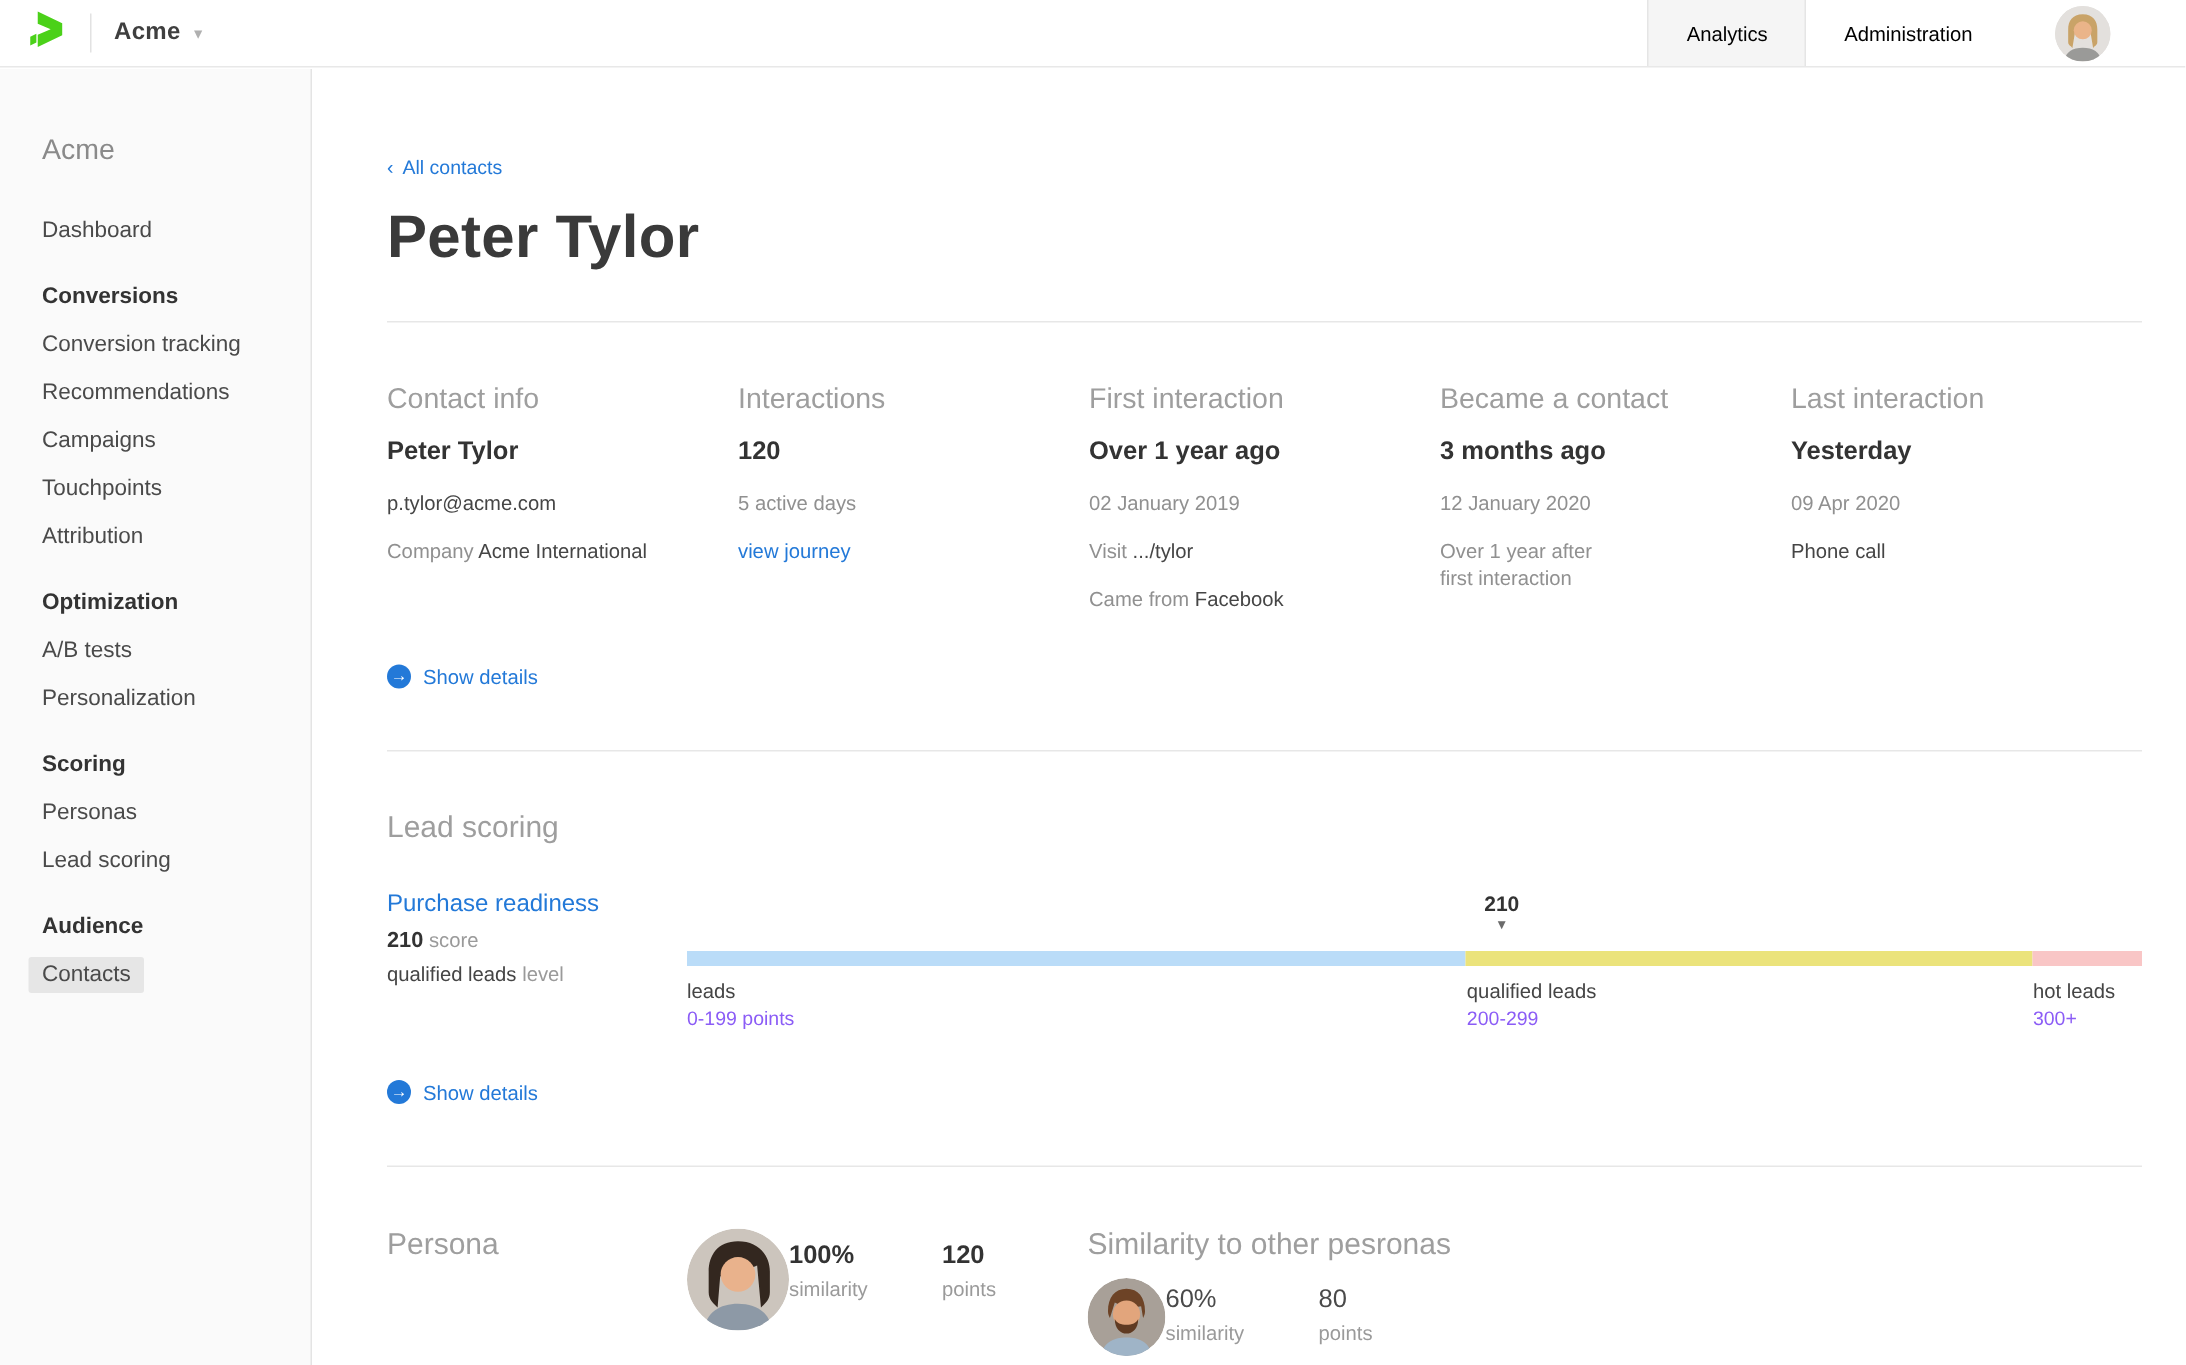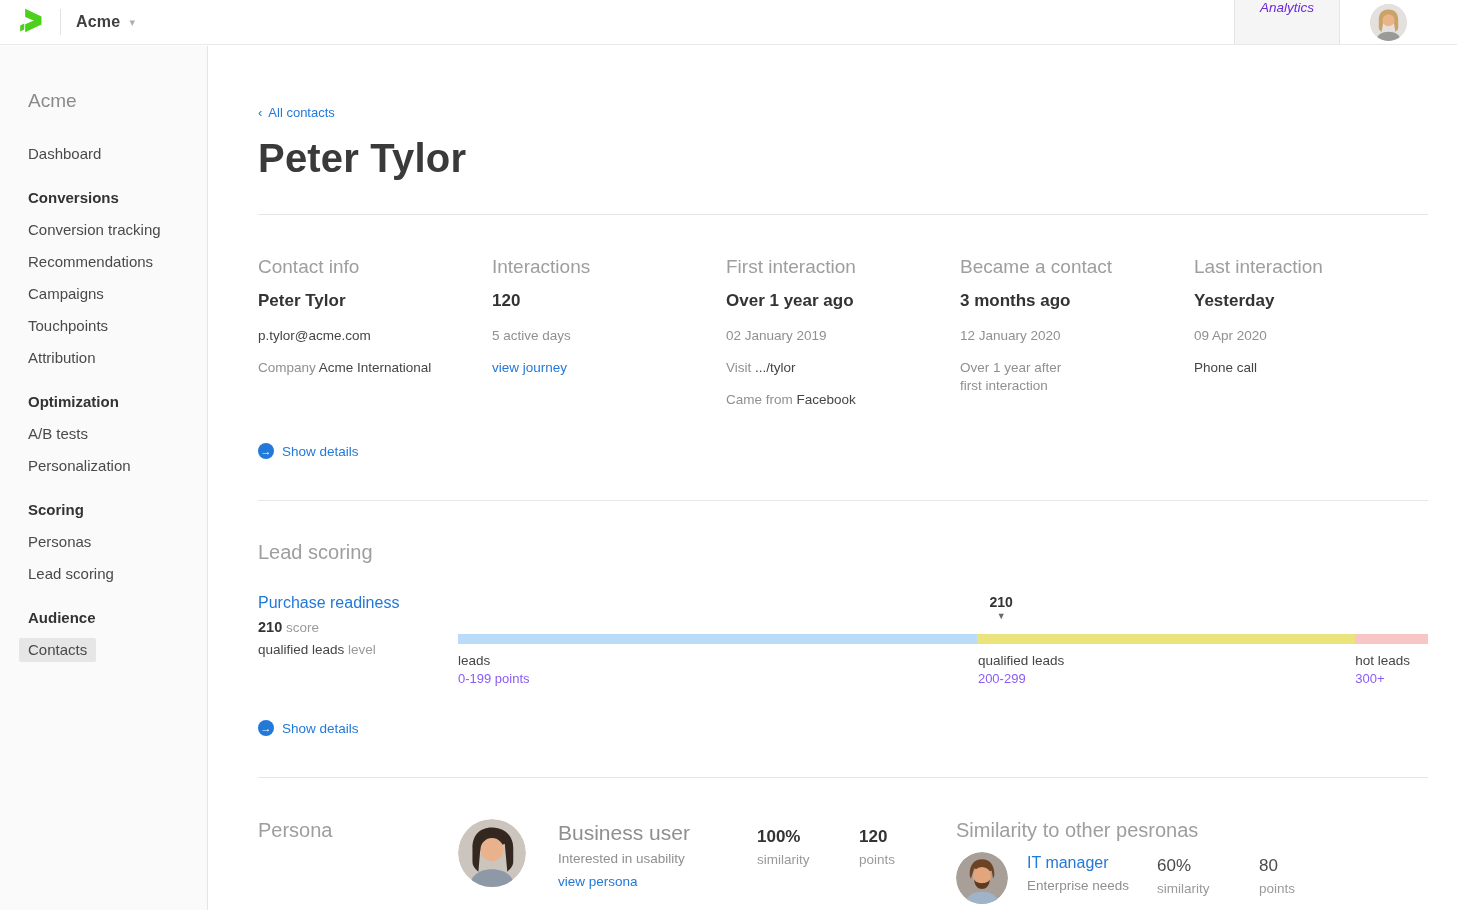--- a/index.html
+++ b/index.html
@@ -8,22 +8,22 @@
 
   
   .topbar { height:45px; display:flex; align-items:center; background:#fff;
     border-bottom:1px solid #e8e8e8; position:relative; z-index:5; }
   .logo-box { display:flex; align-items:center; padding-left:17px; height:100%; cursor:pointer; }
   .logo-divider { width:1px; height:26px; background:#e2e2e2; margin-left:14px; }
   .org-select { display:flex; align-items:center; margin-left:15px; cursor:pointer; }
   .org-name { font-size:16px; font-weight:bold; color:#3f3f3f; letter-spacing:.2px; }
   .org-caret { color:#b0b0b0; font-size:11px; margin-left:9px; }
   .topbar-right { margin-left:auto; display:flex; align-items:center; height:100%; }
-  .top-tab { height:100%; display:flex; align-items:flex-start; padding:0 25px;
-    font-size:13.5px; color:#6d28d9; cursor:pointer;font-style:italic; }
+  .top-tab { height:100%; display:flex; align-items:center; padding:0 25px;
+    font-size:13.5px; color:#000000; cursor:pointer; }
   .top-tab.active { background:#f5f5f5; border-left:1px solid #e5e5e5; border-right:1px solid #e5e5e5; }
   .top-avatar { width:37px; height:37px; border-radius:50%; overflow:hidden; margin:0 50px 0 30px;
     cursor:pointer; flex:none; background:#e3e0dd; }
 
   
   .sidebar { position:absolute; left:0; top:46px; bottom:0; width:208px;
     background:#fafafa; border-right:1px solid #e4e4e4; padding:0 0 0 28px; }
   .ws-title { font-size:19px; color:#8a8a8a; margin-top:44px; }
   .nav-item { font-size:15px; color:#4a4a4a; margin-top:15px; cursor:pointer; }
   .nav-item.first { margin-top:33px; }
@@ -109,20 +109,23 @@
     <span class="logo-divider"></span>
   </div>
   <div class="org-select">
     <span class="org-name">Acme</span>
     <span class="org-caret">▾</span>
   </div>
   <div class="topbar-right">
     <div class="top-tab active">
       <span>Analytics</span>
     </div>
+    <div class="top-tab">
+      <span>Administration</span>
+    </div>
     <div class="top-avatar">
       <svg width="37" height="37" viewBox="0 0 40 40">
         <circle cx="20" cy="20" r="20" fill="#e3e0dd"></circle>
         <path d="M20 6c-7.5 0-10.5 5-10.5 11v9c0 2.5 2 2.5 3 4.5l2.3-14c4 2.2 7.4 2.2 10.4 0l2.3 14c1-2 3-2 3-4.5v-9C30.5 11 27.5 6 20 6z" fill="#c9a368"></path>
         <circle cx="20" cy="17.5" r="6.5" fill="#eab489"></circle>
         <path d="M7 40c0-7 6-10 13-10s13 3 13 10z" fill="#9a9a98"></path>
       </svg>
     </div>
   </div>
 </div>
@@ -268,27 +271,20 @@
     <div class="p-heading-cell">
       <div class="col-heading" style="font-size:20px;">Persona</div>
     </div>
     <div class="avatar p-avatar">
       <svg width="68" height="68" viewBox="0 0 40 40">
         <circle cx="20" cy="20" r="20" fill="#ccc5bd"></circle>
         <path d="M20 5c-8 0-11.5 5.5-11.5 12v8c0 3 2 4.5 3.5 6l1-12c1.5-2.5 3-4.5 5-5.5 3.5 2 7.5 2.2 9.5 1l1.5 16.5c1.5-1.5 3.5-3 3.5-6v-8C32.5 10.5 28 5 20 5z" fill="#33271f"></path>
         <circle cx="20" cy="18" r="6.8" fill="#e9b28c"></circle>
         <path d="M7 40c0-7 6-10.5 13-10.5S33 33 33 40z" fill="#8d99a6"></path>
       </svg>
-    </div>
-    <div class="p-main">
-      <div class="p-name">Business user</div>
-      <div class="p-desc">Interested in usability</div>
-      <div class="p-link">
-        <span class="link">view persona</span>
-      </div>
     </div>
     <div class="stat">
       <div class="sv">100%</div>
       <div class="sl">similarity</div>
     </div>
     <div class="stat" style="width:97px;">
       <div class="sv">120</div>
       <div class="sl">points</div>
     </div>
     <div class="p-others">
@@ -296,26 +292,20 @@
       <div class="po-row">
         <div class="avatar po-avatar">
           <svg width="52" height="52" viewBox="0 0 40 40">
             <circle cx="20" cy="20" r="20" fill="#a8a098"></circle>
             <path d="M10.5 17c0-7 3.5-11.5 9.5-11.5S29.5 10 29.5 17c0 1.5-.5 2.5-1 3.5l-1-6c-4.5 1-11-.5-13.5-2l-2.5 8c-.5-1-1-2-1-3.5z" fill="#6d4326"></path>
             <circle cx="20" cy="18.5" r="7" fill="#e2a57c"></circle>
             <path d="M14 21c1.5 4 10.5 4 12 0 0 5-3 7.5-6 7.5s-6-2.5-6-7.5z" fill="#5f3a22"></path>
             <path d="M7.5 40c0-6.5 5.5-9.5 12.5-9.5S32.5 33.5 32.5 40z" fill="#9fb4c7"></path>
           </svg>
         </div>
-        <div class="po-text">
-          <div class="po-name">
-            <span class="link">IT manager</span>
-          </div>
-          <div class="po-desc">Enterprise needs</div>
-        </div>
         <div class="po-stat">
           <div class="sv">60%</div>
           <div class="sl">similarity</div>
         </div>
         <div class="po-stat">
           <div class="sv">80</div>
           <div class="sl">points</div>
         </div>
       </div>
     </div>

